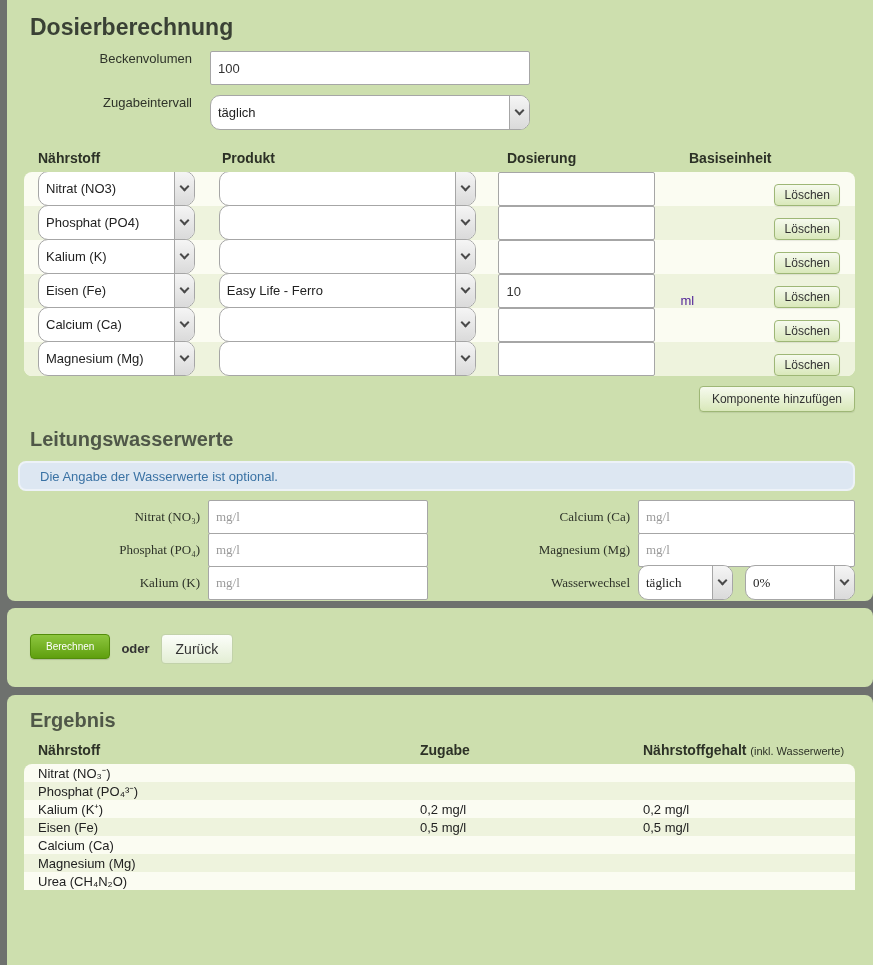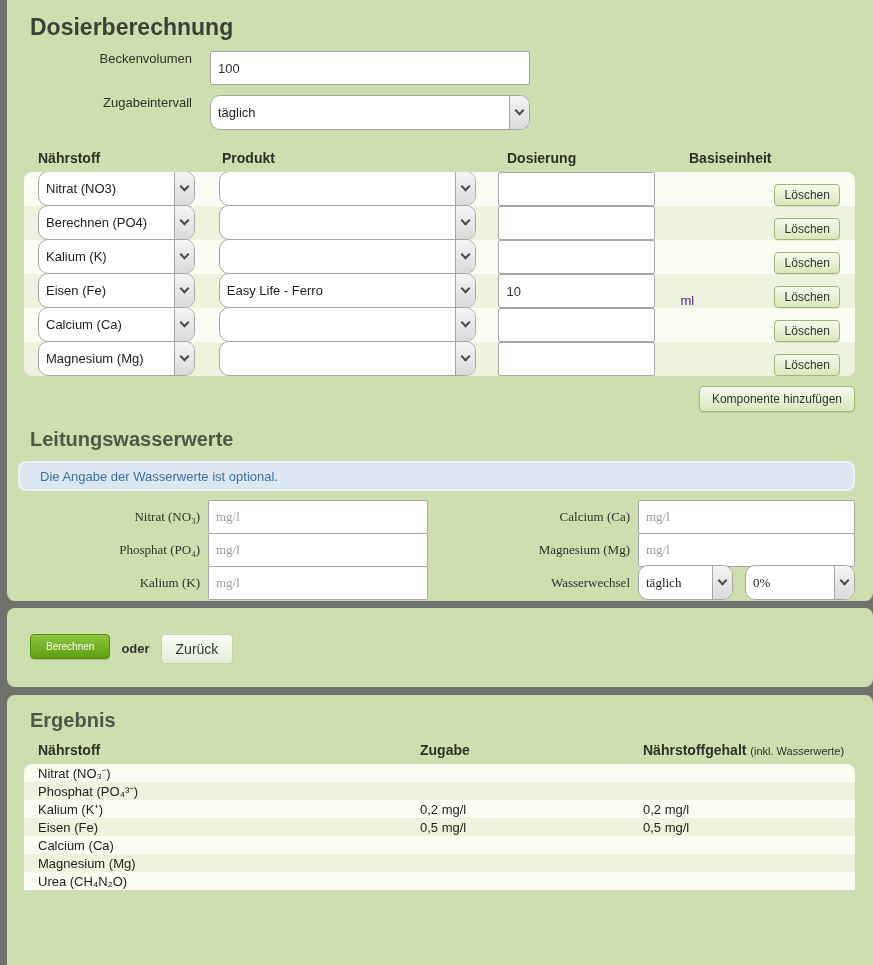--- a/index.html
+++ b/index.html
@@ -158,21 +158,21 @@
             <i class="chev"></i>
           </span>
       </div>
       <input class="txt dosage" type="text" value="" style="">
       <span class="unit"></span>
       <button class="btn-light btn-del">Löschen</button>
     </div>
 
     <div class="dose-row">
       <div class="sel nutrient">
-        <span class="sel-text">Berechnen (PO4)</span>
+        <span class="sel-text">Phosphat (PO4)</span>
         <span class="sel-btn">
             <i class="chev"></i>
           </span>
       </div>
       <div class="sel product">
         <span class="sel-text"></span>
         <span class="sel-btn">
             <i class="chev"></i>
           </span>
       </div>

